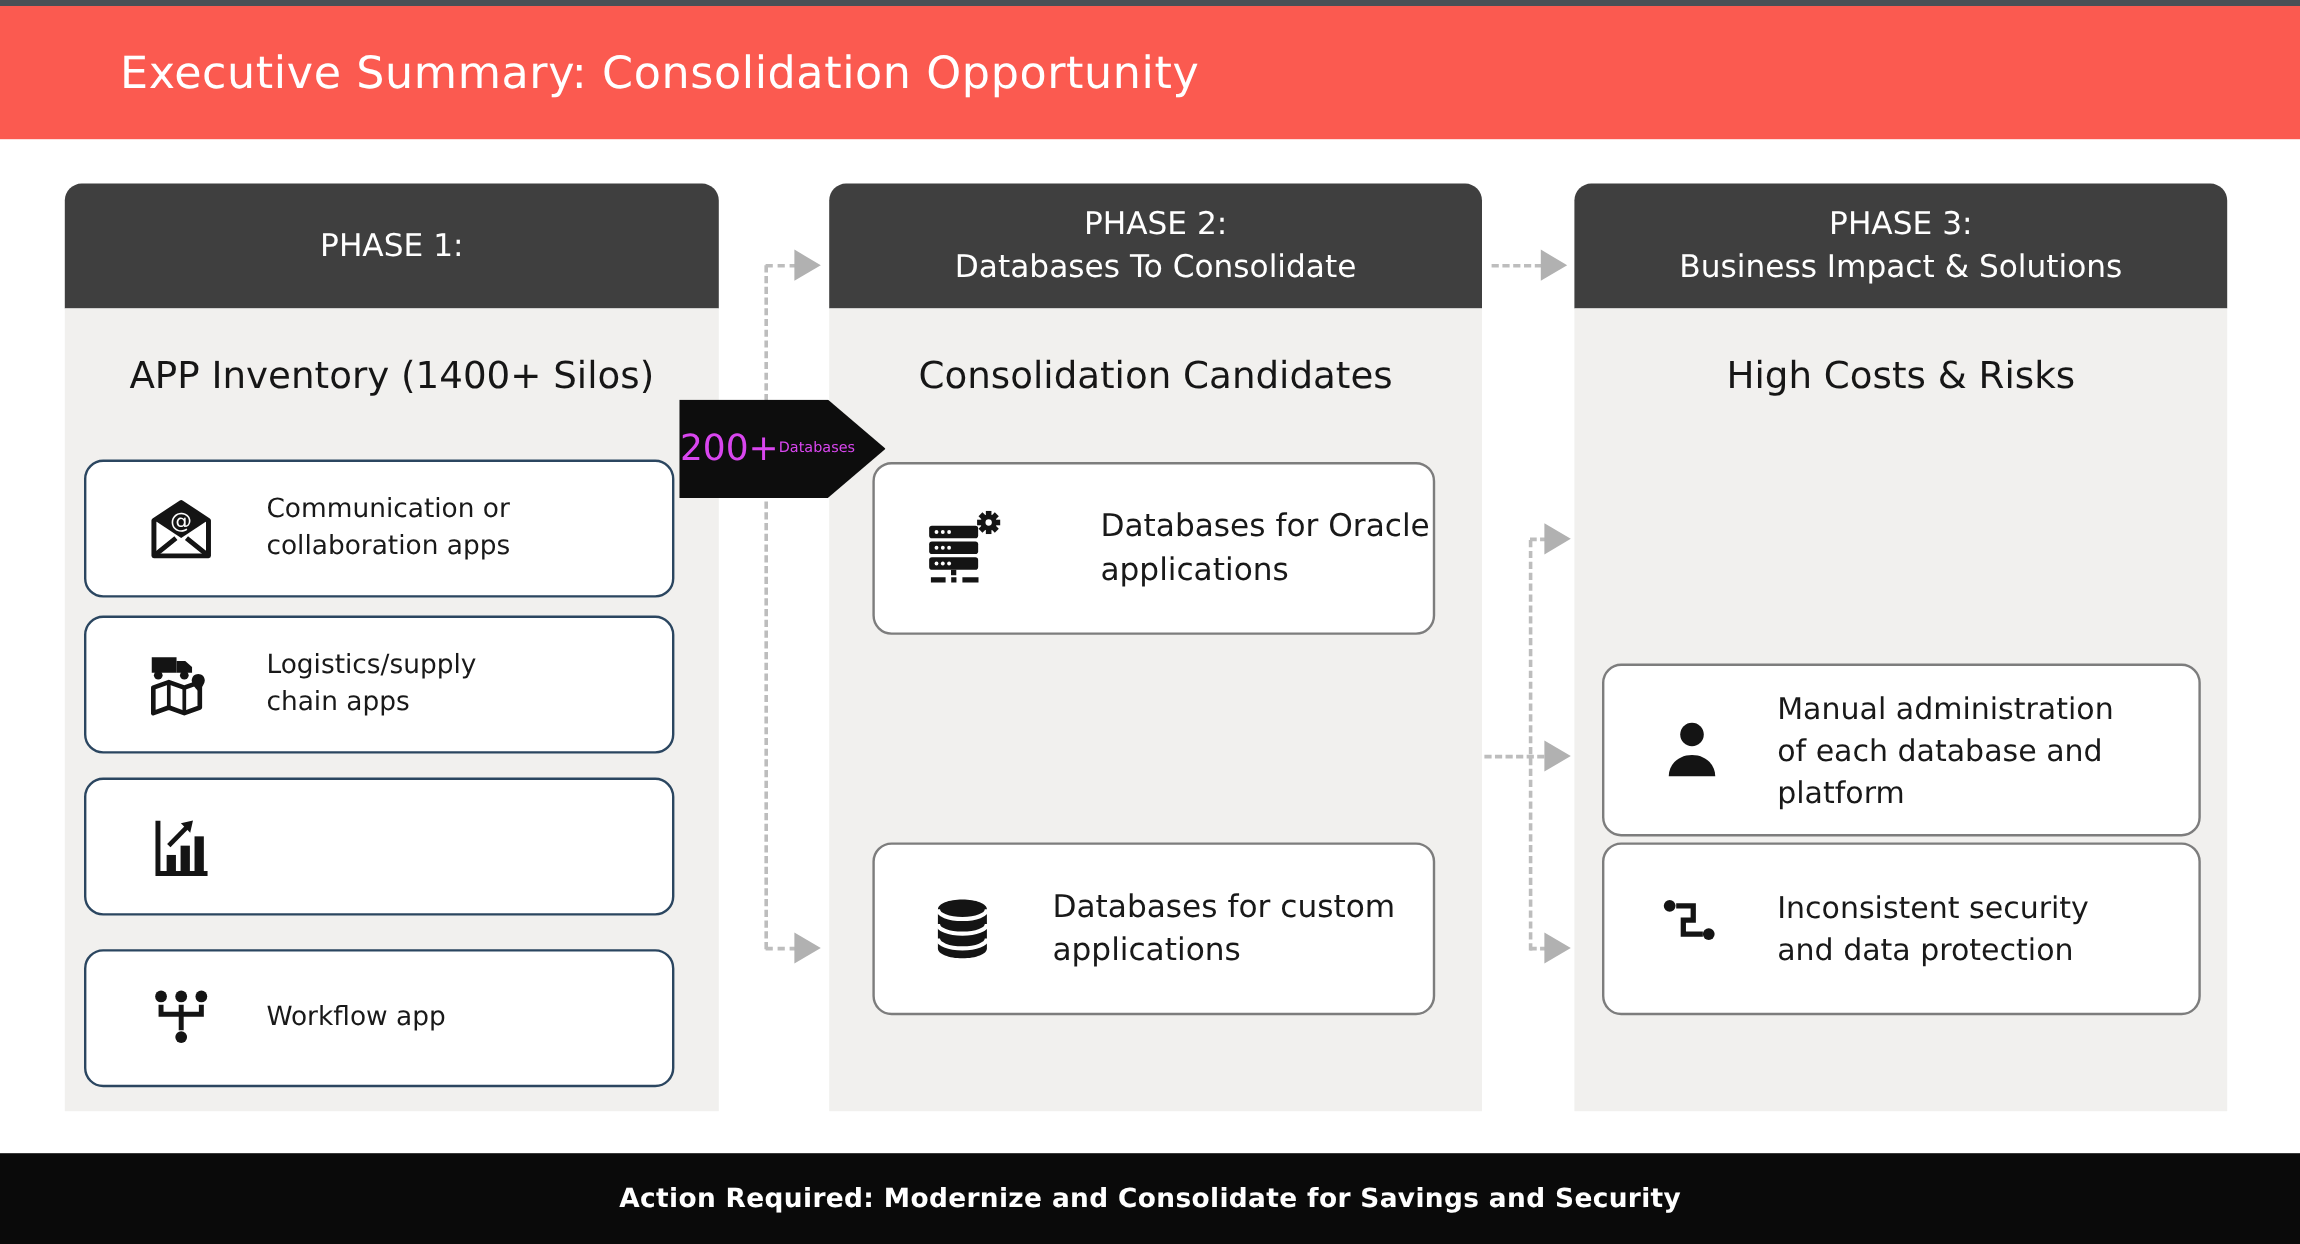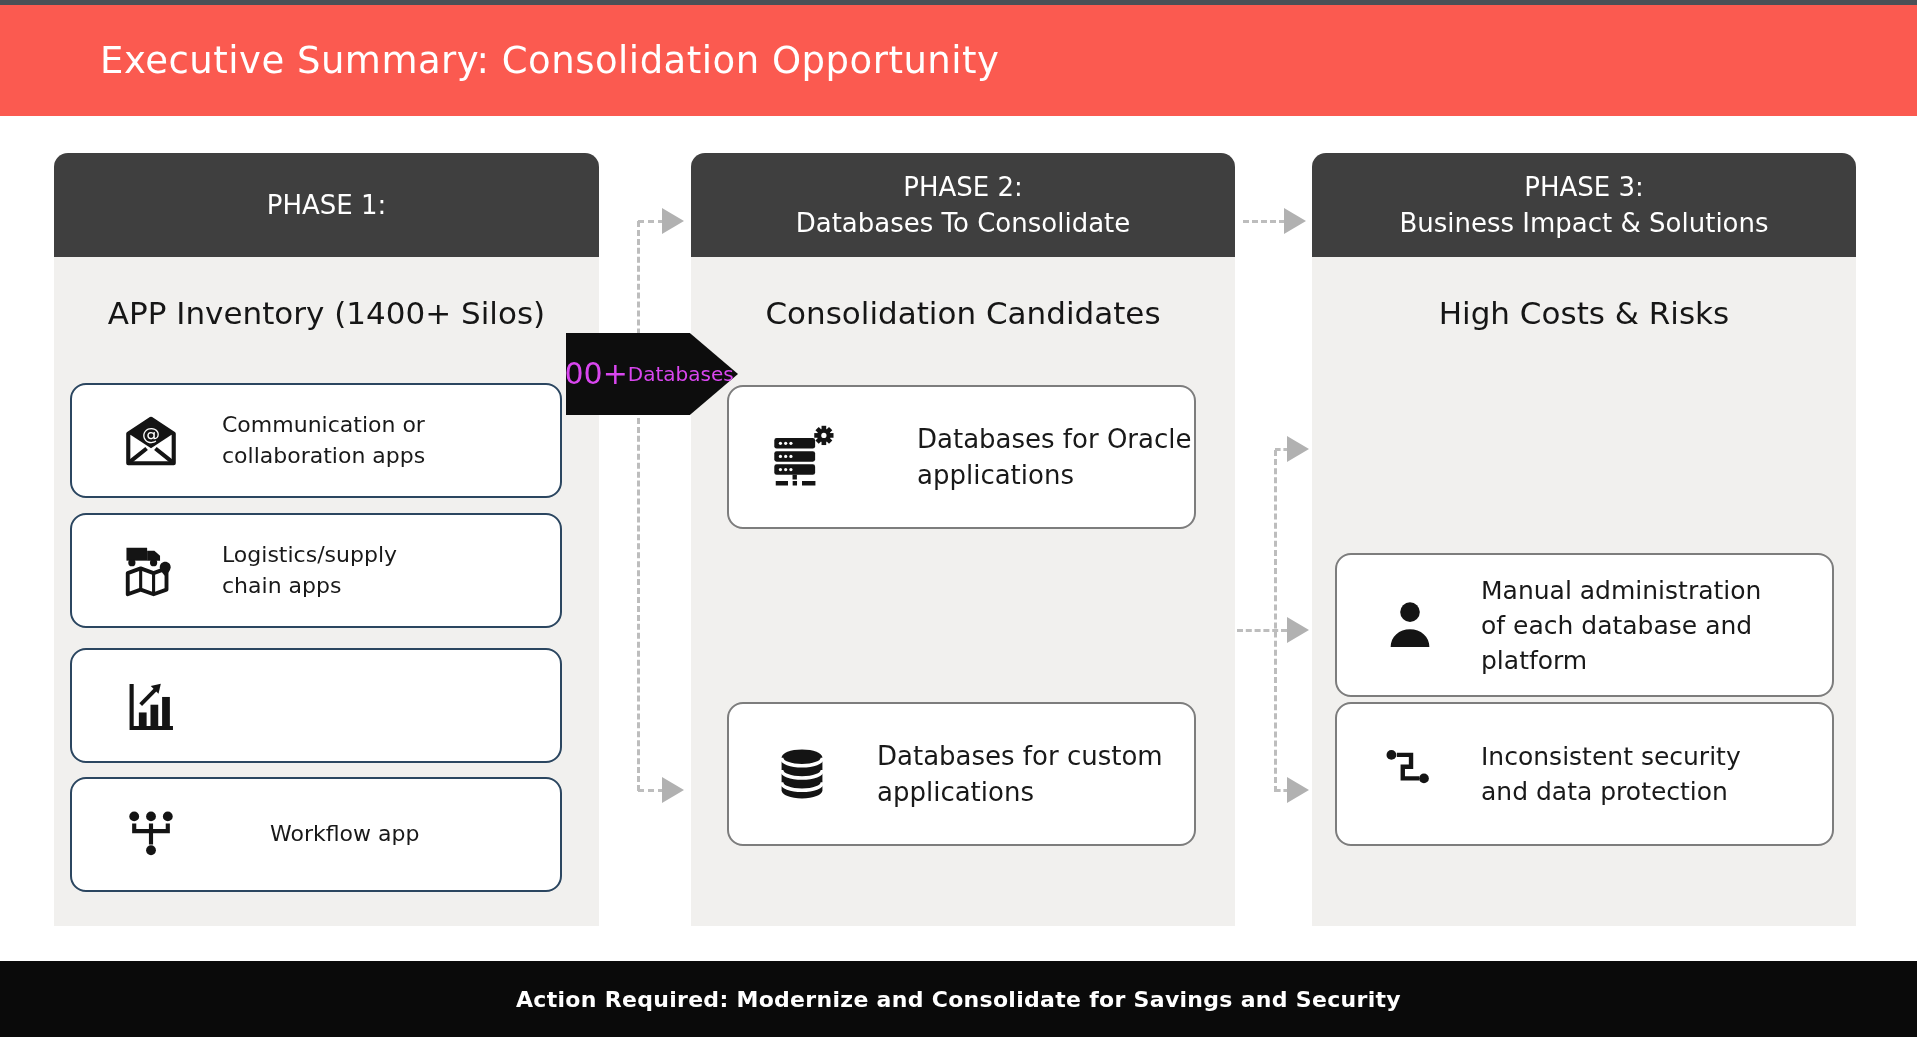--- a/index.html
+++ b/index.html
@@ -34,21 +34,21 @@
   }
 
   .card {
     position:absolute; background:#ffffff; border-radius:16px;
     display:flex; align-items:center;
   }
   .phase-1 .card { left:16px; right:37px; height:115px; border:2px solid #2b4660; }
   .phase-2 .card { left:36px; right:39px; height:144px; border:2px solid #7d7d7d; }
   .phase-3 .card { left:23px; right:22px; height:144px; border:2px solid #7d7d7d; }
   .card.pos-1 { top:230px; } .card.pos-2 { top:360px; }
-  .card.pos-3 { top:495px; } .card.pos-4 { top:624px;gap:48px; }
+  .card.pos-3 { top:495px; } .card.pos-4 { top:638px; }
   .phase-2 .card.pos-1, .phase-3 .card.pos-1 { top:232px;gap:40px; }
   .phase-2 .card.pos-2, .phase-3 .card.pos-2 { top:400px; }
   .phase-2 .card.pos-3, .phase-3 .card.pos-3 { top:549px; }
 
   .card-icon { flex:none; }
   .card-icon svg { display:block; width:100%; height:100%; }
   .phase-1 .card-icon { width:62px; height:62px; margin-left:48px; }
   .phase-2 .card-icon { width:70px; height:70px; margin-left:38px; }
   .phase-3 .card-icon { width:62px; height:62px; margin-left:42px; }
   .card-text {
@@ -59,21 +59,21 @@
   .phase-3 .card-text { font-size:25px; }
 
   .badge {
     position:absolute; left:566px; top:333px; width:172px; height:82px;
     background:#0d0d0d; z-index:6;
     clip-path:polygon(0 0, 72% 0, 100% 50%, 72% 100%, 0 100%);
     color:#d946ef; display:flex; flex-direction:row; align-items:center;
     justify-content:center; padding-right:44px; text-align:center; line-height:1.15;
   }
   .badge-value { font-size:30px; }
-  .badge-label { font-size:20px; }
+  .badge-label { font-size:12px; }
 
   .dash-h { position:absolute; border-top:3px dashed #bdbdbd; z-index:2; }
   .dash-v { position:absolute; border-left:3px dashed #bdbdbd; z-index:2; }
   .ah {
     position:absolute; width:0; height:0; z-index:3;
     border-top:13px solid transparent; border-bottom:13px solid transparent;
     border-left:22px solid #b1b1b1;
   }
 
   .footer {

